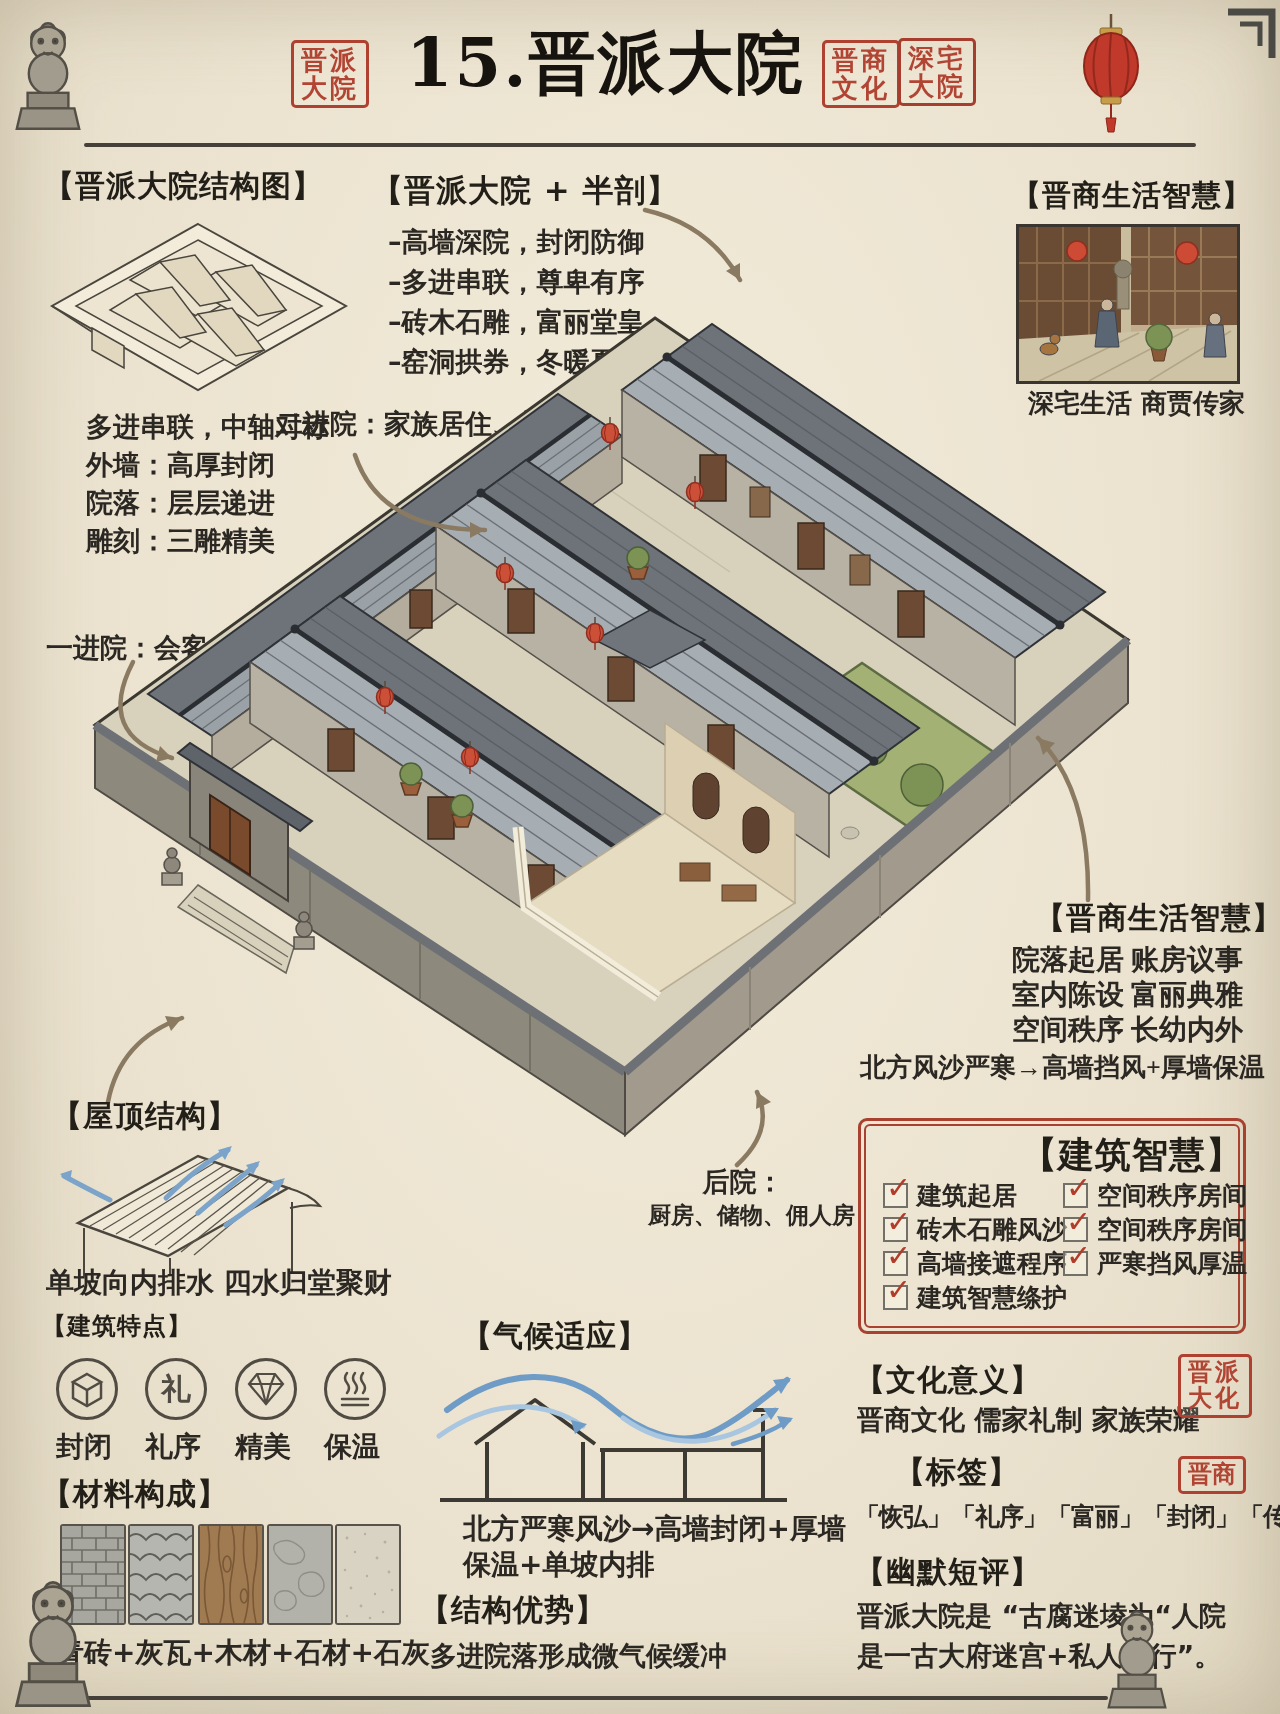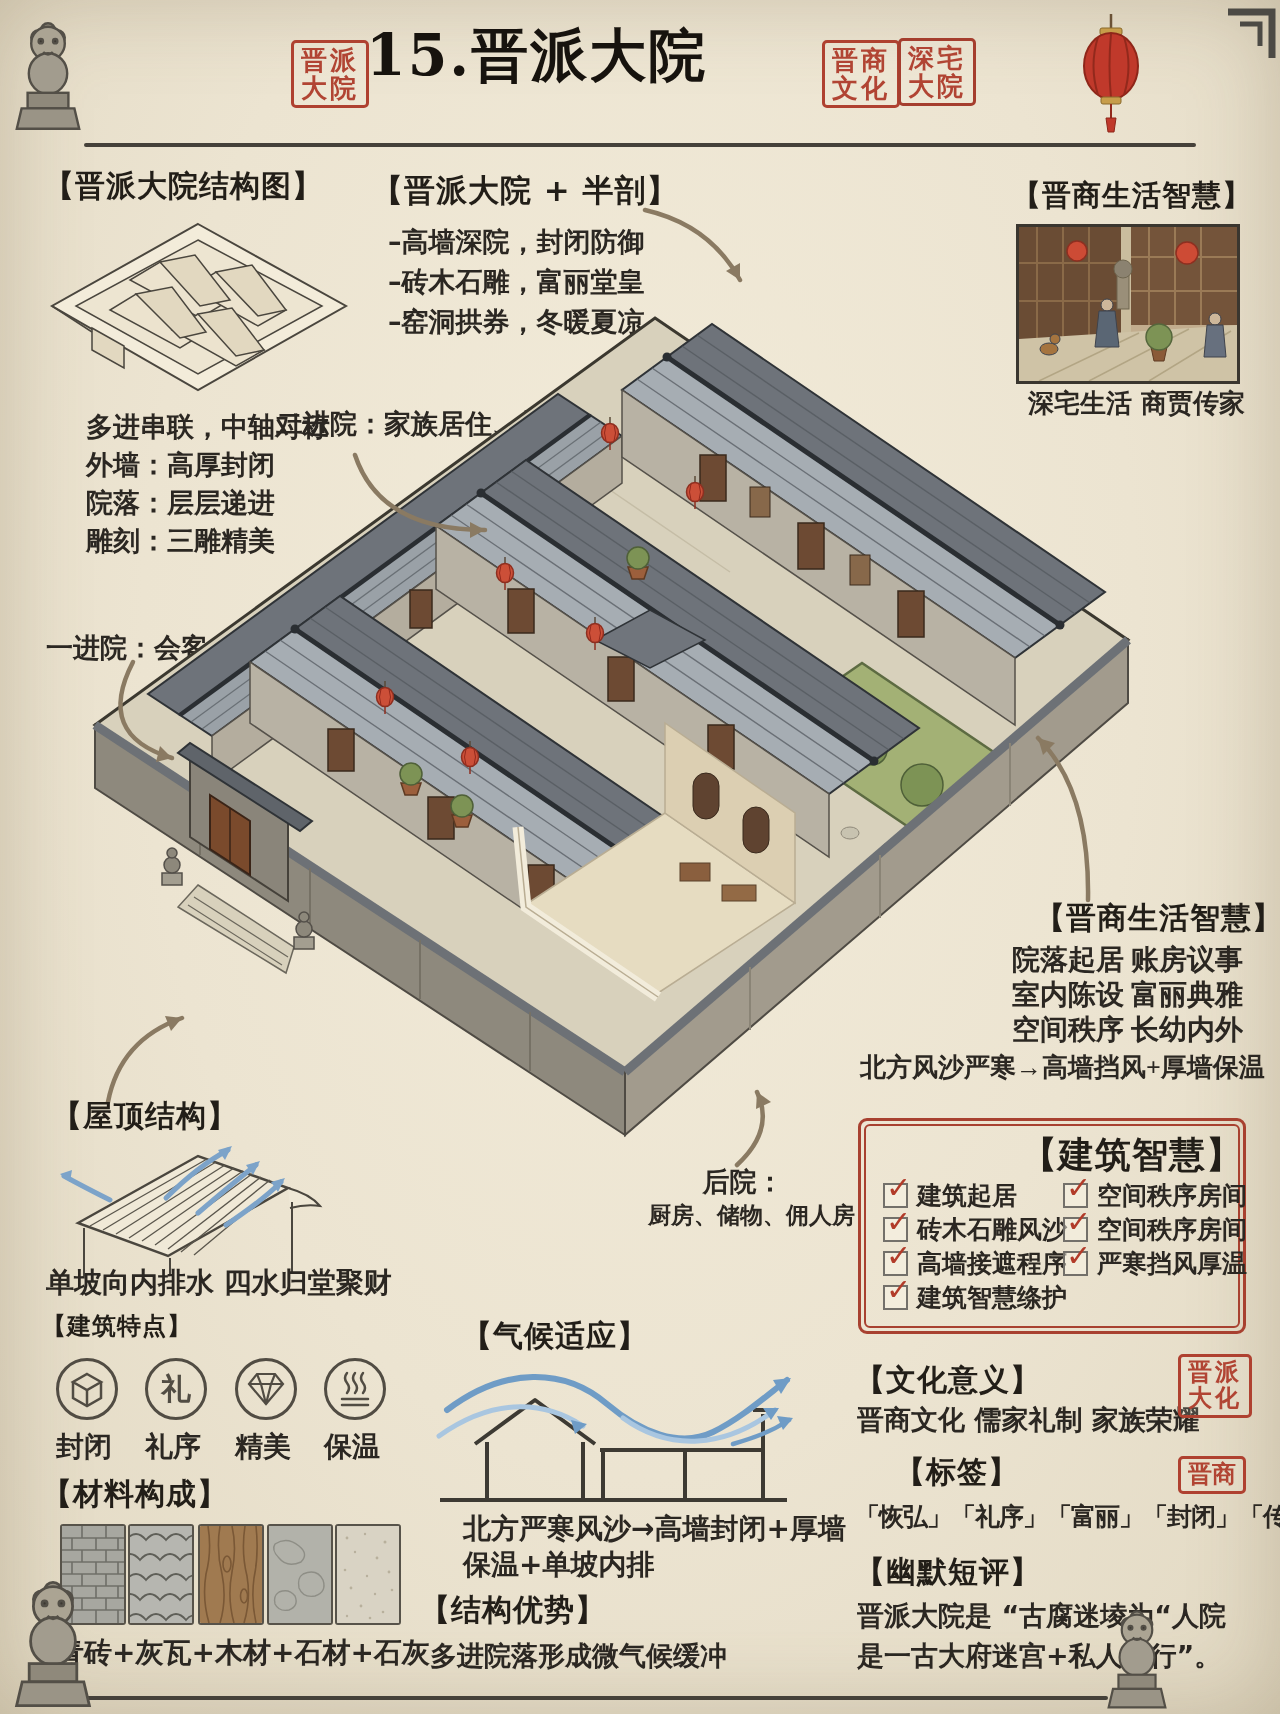--- a/index.html
+++ b/index.html
@@ -6,22 +6,22 @@
   #canvas{position:relative;width:1280px;height:1714px;margin:0 auto;overflow:hidden;
     background:radial-gradient(ellipse at 50% 38%, #f2ebd9 0%, #ece4d1 55%, #e2d9c3 100%);
     box-shadow:inset 0 0 90px rgba(110,92,60,.28);
     font-family:"DejaVu Sans","Liberation Sans",sans-serif;color:#2b2722;}
   .abs{position:absolute;}
   .hd{font-weight:900;color:#221e18;letter-spacing:1px;white-space:nowrap;}
   .bold{font-weight:800;white-space:nowrap;}
   .seal{border:3px solid #af4130;border-radius:5px;color:#b14433;background:rgba(250,244,228,.15);
     padding:3px 7px;text-align:left;font-weight:800;line-height:1.08;}
   .seal div{letter-spacing:3px;}
-  #title{font-family:"DejaVu Serif","Liberation Serif",serif;font-weight:900;font-size:57px;
-    color:#17130e;letter-spacing:2px;white-space:nowrap;}
+  #title{font-family:"DejaVu Serif","Liberation Serif",serif;font-weight:900;font-size:67px;
+    color:#17130e;letter-spacing:2px;white-space:nowrap;padding-left:40px;}
   .line-h{background:#45413a;border-radius:2px;}
   .chk{position:absolute;display:flex;align-items:center;}
   .chk .box{position:relative;width:21px;height:21px;border:2.5px solid #73706a;background:rgba(250,245,232,.5);flex:none;}
   .chk .tick{position:absolute;left:1px;top:-12px;font-size:30px;font-weight:900;color:#b23b29;line-height:1;}
   .chk .lbl{margin-left:9px;font-size:25px;font-weight:800;white-space:nowrap;color:#2b2722;}
   .ico-circle{width:56px;height:56px;border:3.5px solid #514c43;border-radius:50%;
     display:flex;align-items:center;justify-content:center;color:#514c43;}
   .swatch{position:absolute;width:62px;height:97px;border:2.5px solid #57534a;border-radius:3px;overflow:hidden;}
   .rt{text-align:right;font-family:Liberation Serif, serif;}
 </style>
@@ -100,20 +100,21 @@
   <div class="abs" style="left:86px;top:408px;font-size:27px;line-height:38px;font-weight:800">
     <div>多进串联，中轴对称</div>
     <div>外墙：高厚封闭</div>
     <div>院落：层层递进</div>
     <div>雕刻：三雕精美</div>
   </div>
 
   <div class="abs hd" style="left:372px;top:170px;font-size:31px">【晋派大院 + 半剖】</div>
   <div class="abs" style="left:388px;top:222px;font-size:27px;line-height:40px;font-weight:800">
     <div>–高墙深院，封闭防御</div>
+    <div>–多进串联，尊卑有序</div>
     <div>–砖木石雕，富丽堂皇</div>
     <div>–窑洞拱券，冬暖夏凉</div>
   </div>
 
   <div class="abs hd" style="left:1012px;top:176px;font-size:29px">【晋商生活智慧】</div>
   <svg class="abs" style="left:1016px;top:224px;border:3px solid #3a362f;background:#c2ad8e" width="218" height="154" viewBox="0 0 218 154">
     <rect x="0" y="0" width="102" height="112" fill="#6a4c34"></rect>
     <g stroke="#8a6a48" stroke-width="2">
       <line x1="18" y1="0" x2="18" y2="112"></line>
         <line x1="44" y1="0" x2="44" y2="112"></line>

